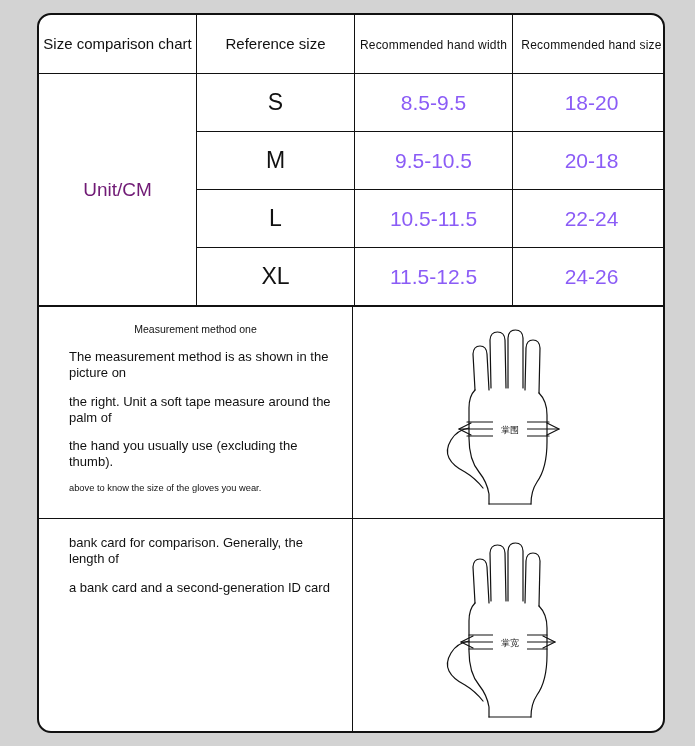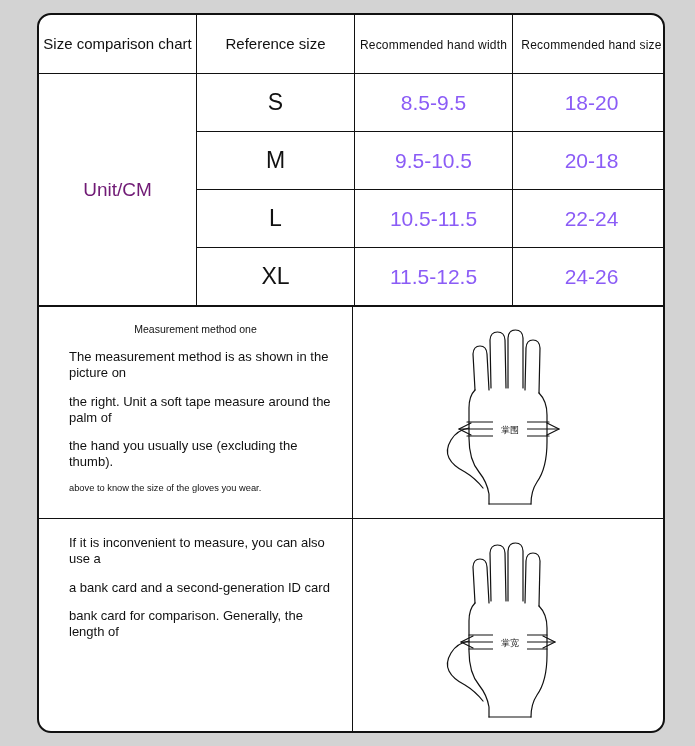--- a/index.html
+++ b/index.html
@@ -244,23 +244,22 @@
               <rect x="80" y="103" width="34" height="16" fill="#ffffff"></rect>
               <text class="cjk" x="97" y="115" text-anchor="middle">掌围</text>
             </svg>
           </div>
         </div>
       </div>
 
       <div class="panel panel2">
         <div class="panel-text">
           <div class="panel-body">
-            <p>If it is inconvenient to measure, you can also use a</p>
+            <p>bank card for comparison. Generally, the length of</p>
             <p>a bank card and a second-generation ID card</p>
-            <p>bank card for comparison. Generally, the length of</p>
           </div>
         </div>
         <div class="panel-fig">
           <div class="fig-wrap">
             <svg class="hand" width="190" height="190" viewBox="0 0 190 190">
               <g fill="none" stroke="#111111" stroke-width="1.2" stroke-linejoin="round" stroke-linecap="round">
                 <path d="M62 72 L60 36 q0.5 -8 7 -8 q6.5 0 7 8 L76 72"></path>
                 <path d="M78 70 L77 22 q0.5 -8 7.5 -8 q7 0 7.5 8 L93 70"></path>
                 <path d="M95 70 L95 20 q0.5 -8 7.5 -8 q7 0 7.5 8 L110 70"></path>
                 <path d="M112 72 L113 30 q0.5 -8 7 -8 q6.5 0 7 8 L126 75"></path>

